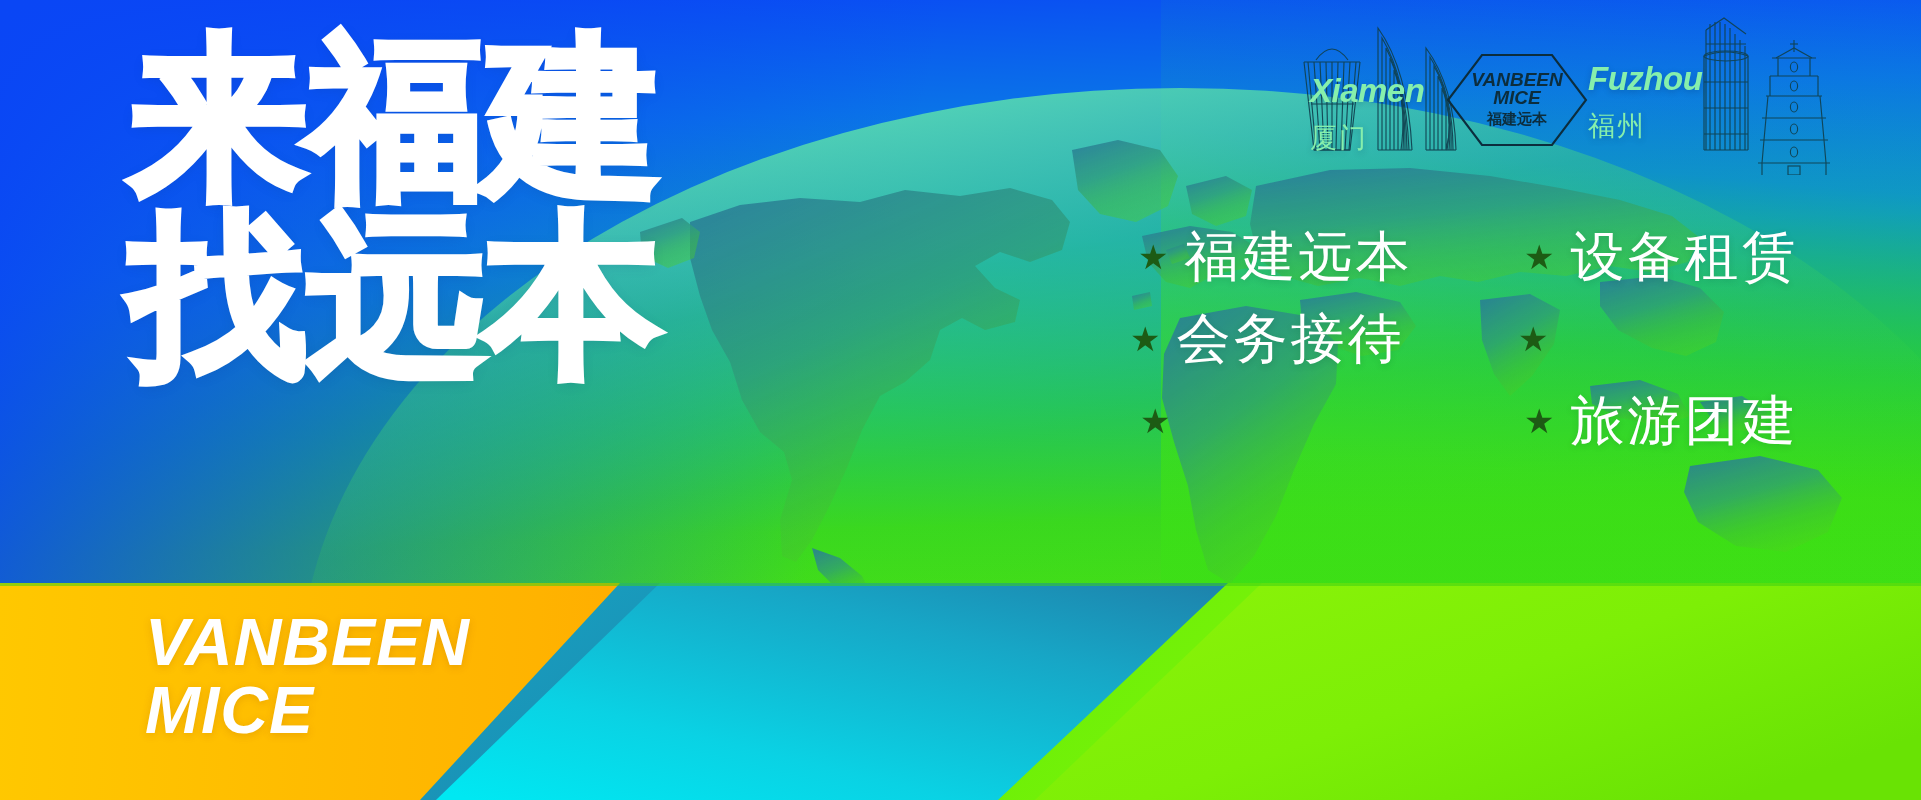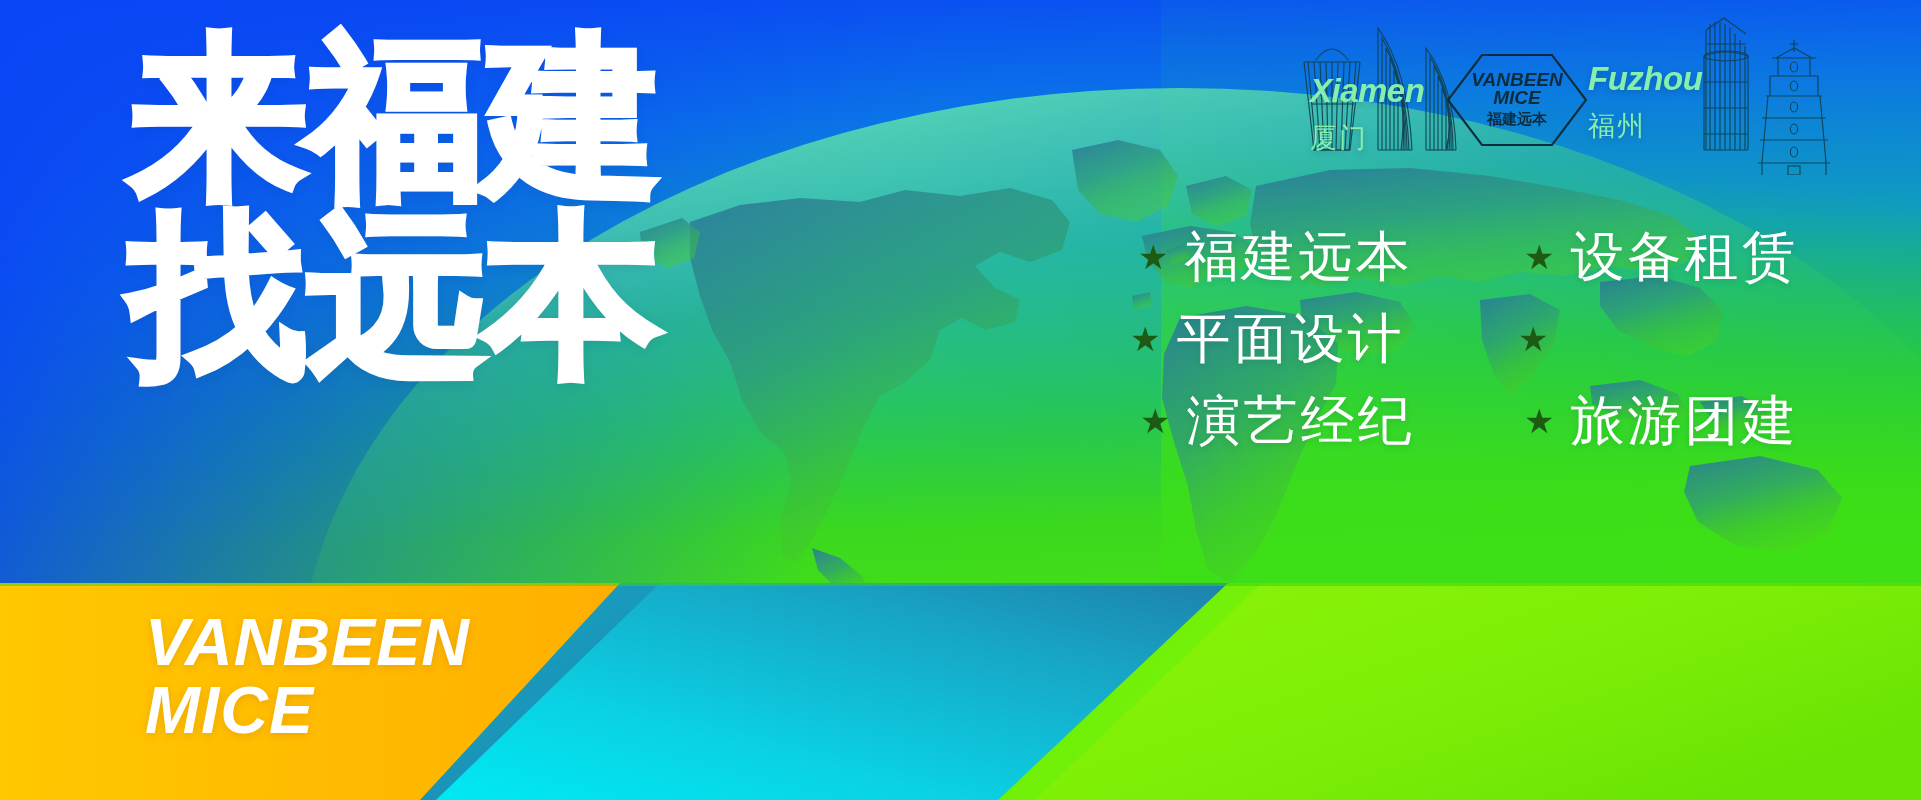--- a/index.html
+++ b/index.html
@@ -293,31 +293,30 @@
       </div>
       <div class="svc-cell">
         <span class="svc-star">★</span>
         <span class="svc-label">设备租赁</span>
       </div>
     </div>
 
     <div class="svc-row r2">
       <div class="svc-cell">
         <span class="svc-star">★</span>
-        <span class="svc-label">平面设计</span>
+        <span class="svc-label">会务接待</span>
       </div>
       <div class="svc-cell">
         <span class="svc-star">★</span>
       </div>
     </div>
 
     <div class="svc-row r3">
       <div class="svc-cell">
         <span class="svc-star">★</span>
-        <span class="svc-label">演艺经纪</span>
       </div>
       <div class="svc-cell">
         <span class="svc-star">★</span>
         <span class="svc-label">旅游团建</span>
       </div>
     </div>
 
   </div>
 
   <div class="cities">

